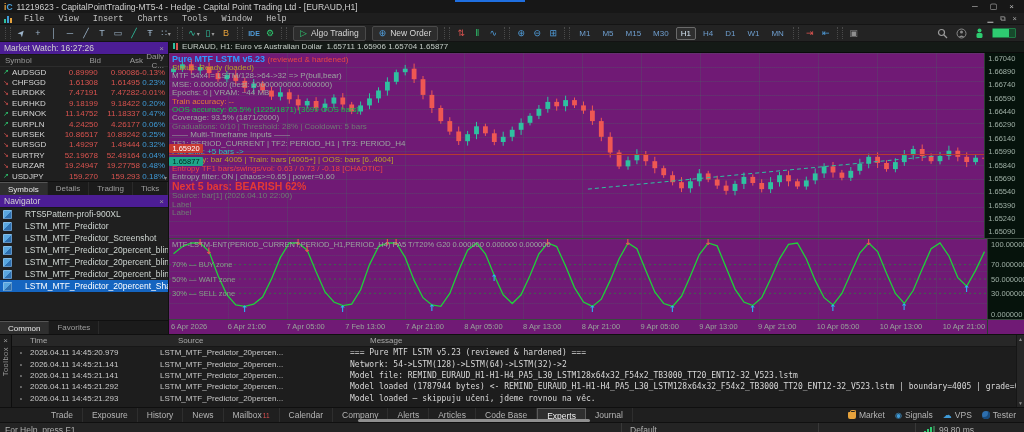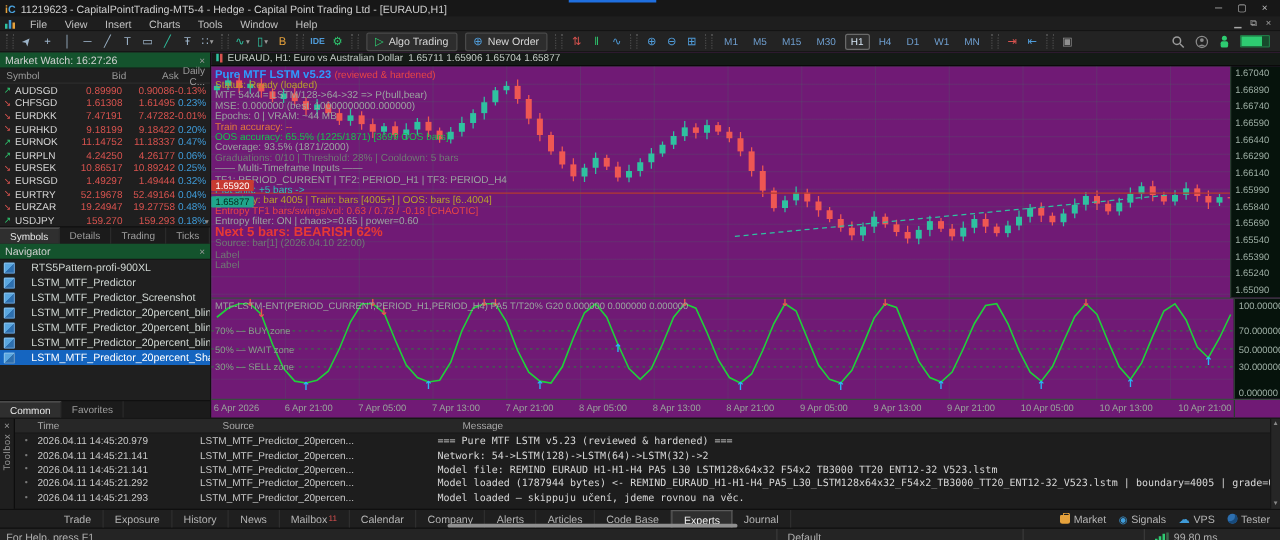--- a/index.html
+++ b/index.html
@@ -35,21 +35,21 @@
   .caret{font-size:6px;color:#9a9a9a;margin-left:1px;}
   .tbtn{display:inline-flex;align-items:center;gap:4px;border:1px solid #4a4a4a;background:#2d2d2d;
         color:#d7d7d7;font-size:8.5px;height:13px;padding:0 6px;margin:0 3px;border-radius:2px;white-space:nowrap;}
   .tbtn .bic{font-size:9px;}
   .tf{font-size:8px;color:#6f9fd0;padding:1px 4px;margin:0 1px;border:1px solid transparent;border-radius:2px;}
   .tf.active{border-color:#6a6a6a;background:#2f2f2f;color:#d6e6f5;}
   #tb-right{margin-left:auto;display:flex;align-items:center;gap:8px;padding-right:6px;}
   
   #main{display:flex;height:292px;border-bottom:1px solid #101010;}
   #left{width:168px;display:flex;flex-direction:column;background:#1f1f1f;border-right:1px solid #101010;}
-  .panel-hd{height:12px;background:#14532d;display:flex;align-items:center;padding:0 4px;font-size:8.5px;color:#d0d0d0;border-bottom:1px solid #171717;}
+  .panel-hd{height:12px;background:#4c1d95;display:flex;align-items:center;padding:0 4px;font-size:8.5px;color:#d0d0d0;border-bottom:1px solid #171717;}
   .panel-hd .x{margin-left:auto;color:#9a9a9a;font-size:8px;}
   
   #mw-cols{height:11px;display:flex;align-items:center;font-size:8px;color:#9a9a9a;border-bottom:1px solid #2c2c2c;padding-right:2px;}
   .mwc-sym{width:56px;padding-left:5px;} .mwc-bid{width:40px;text-align:right;} .mwc-ask{width:42px;text-align:right;} .mwc-dly{flex:1;text-align:right;padding-right:2px;}
   #mw-rows{height:114px;overflow:hidden;position:relative;}
   .mwr{height:10.4px;display:flex;align-items:center;font-size:8px;}
   .mwr .sym{width:56px;padding-left:2px;color:#d6d6d6;display:flex;align-items:center;gap:2px;}
   .mwr .arr{font-size:7px;width:8px;text-align:center;}
   .up .arr{color:#2ecc71;} .dn .arr{color:#d9534f;}
   .mwr .bid{width:40px;text-align:right;color:#d9534f;}
@@ -156,21 +156,21 @@
         <span>×</span>
       </div>
   </div>
 
   <div id="menubar">
     <span id="chart-mini-icon">
         <i></i>
         <i></i>
         <i></i>
       </span>
-    <span id="menu-items" style="display:flex;">
+    <span id="menu-items" style="display:flex;font-family:Liberation Mono, monospace;">
         <span class="menu-item">File</span>
         <span class="menu-item">View</span>
         <span class="menu-item">Insert</span>
         <span class="menu-item">Charts</span>
         <span class="menu-item">Tools</span>
         <span class="menu-item">Window</span>
         <span class="menu-item">Help</span>
       </span>
     <div class="childctl" id="child-controls">
         <span>▁</span>
@@ -751,21 +751,21 @@
             <span class="al" style="top: 50.4px;">30.000000</span>
             <span class="al" style="top: 71px;">0.000000</span>
           </div>
       </div>
 
       <div id="time-row">
         <div id="time-axis">
             <span>6 Apr 2026</span>
             <span>6 Apr 21:00</span>
             <span>7 Apr 05:00</span>
-            <span>7 Apr 13:00</span>
+            <span>7 Feb 13:00</span>
             <span>7 Apr 21:00</span>
             <span>8 Apr 05:00</span>
             <span>8 Apr 13:00</span>
             <span>8 Apr 21:00</span>
             <span>9 Apr 05:00</span>
             <span>9 Apr 13:00</span>
             <span>9 Apr 21:00</span>
             <span>10 Apr 05:00</span>
             <span>10 Apr 13:00</span>
             <span>10 Apr 21:00</span>

